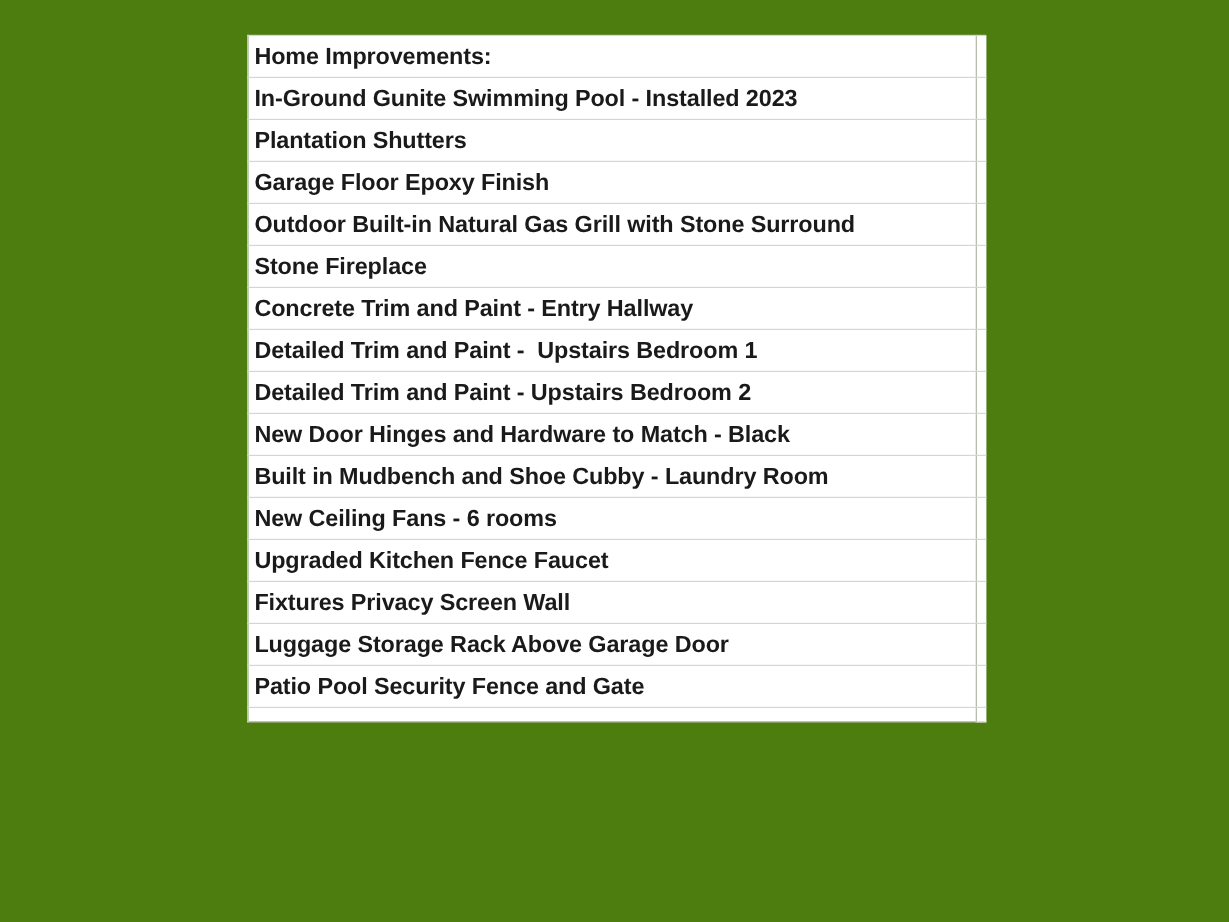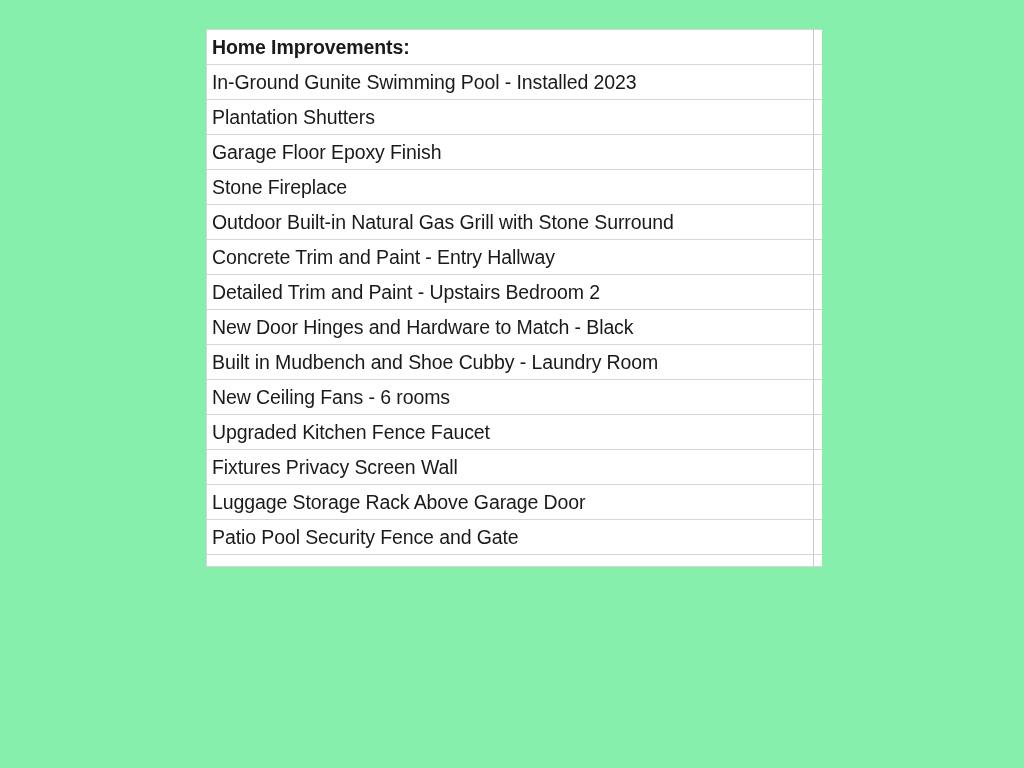--- a/index.html
+++ b/index.html
@@ -14,21 +14,21 @@
     overflow: hidden;
     font-family: "Liberation Sans", sans-serif;
     color: #1a1a1a;
     -webkit-font-smoothing: antialiased;
   }
 
   #page {
     position: relative;
     width: 1024px;
     height: 768px;
-    background: #86efac;
+    background: #4d7c0f;
   }
 
   
   #sheet {
     position: absolute;
     left: 206px;
     top: 29px;
     width: 615px;
   }
 
@@ -44,20 +44,21 @@
   table.sheet-table tr.data-row {
     height: 35px;
   }
 
   table.sheet-table td {
     border-top: 1px solid #d6d6d6;
     border-bottom: 1px solid #d6d6d6;
     padding: 0;
     vertical-align: middle;
     background: #ffffff;
+    font-weight: bold;
   }
 
   
   table.sheet-table td.cell-main {
     border-left: 1px solid #d6d6d6;
     border-right: 1px solid #c9c9c9;
     padding: 0 6px 0 5px;
     font-size: 19.5px;
     line-height: 23px;
     letter-spacing: -0.1px;
@@ -108,36 +109,40 @@
           <td class="cell-main">Plantation Shutters</td>
           <td class="cell-pad"></td>
         </tr>
 
         <tr class="data-row">
           <td class="cell-main">Garage Floor Epoxy Finish</td>
           <td class="cell-pad"></td>
         </tr>
 
         <tr class="data-row">
-          <td class="cell-main">Stone Fireplace</td>
+          <td class="cell-main">Outdoor Built-in Natural Gas Grill with Stone Surround</td>
           <td class="cell-pad"></td>
         </tr>
 
         <tr class="data-row">
-          <td class="cell-main">Outdoor Built-in Natural Gas Grill with Stone Surround</td>
+          <td class="cell-main">Stone Fireplace</td>
           <td class="cell-pad"></td>
         </tr>
 
 
         <tr class="data-row">
           <td class="cell-main">Concrete Trim and Paint - Entry Hallway</td>
           <td class="cell-pad"></td>
         </tr>
 
 
+        <tr class="data-row">
+          <td class="cell-main">Detailed Trim and Paint -  Upstairs Bedroom 1</td>
+          <td class="cell-pad"></td>
+        </tr>
 
         <tr class="data-row">
           <td class="cell-main">Detailed Trim and Paint - Upstairs Bedroom 2</td>
           <td class="cell-pad"></td>
         </tr>
 
 
         <tr class="data-row">
           <td class="cell-main">New Door Hinges and Hardware to Match - Black</td>
           <td class="cell-pad"></td>

